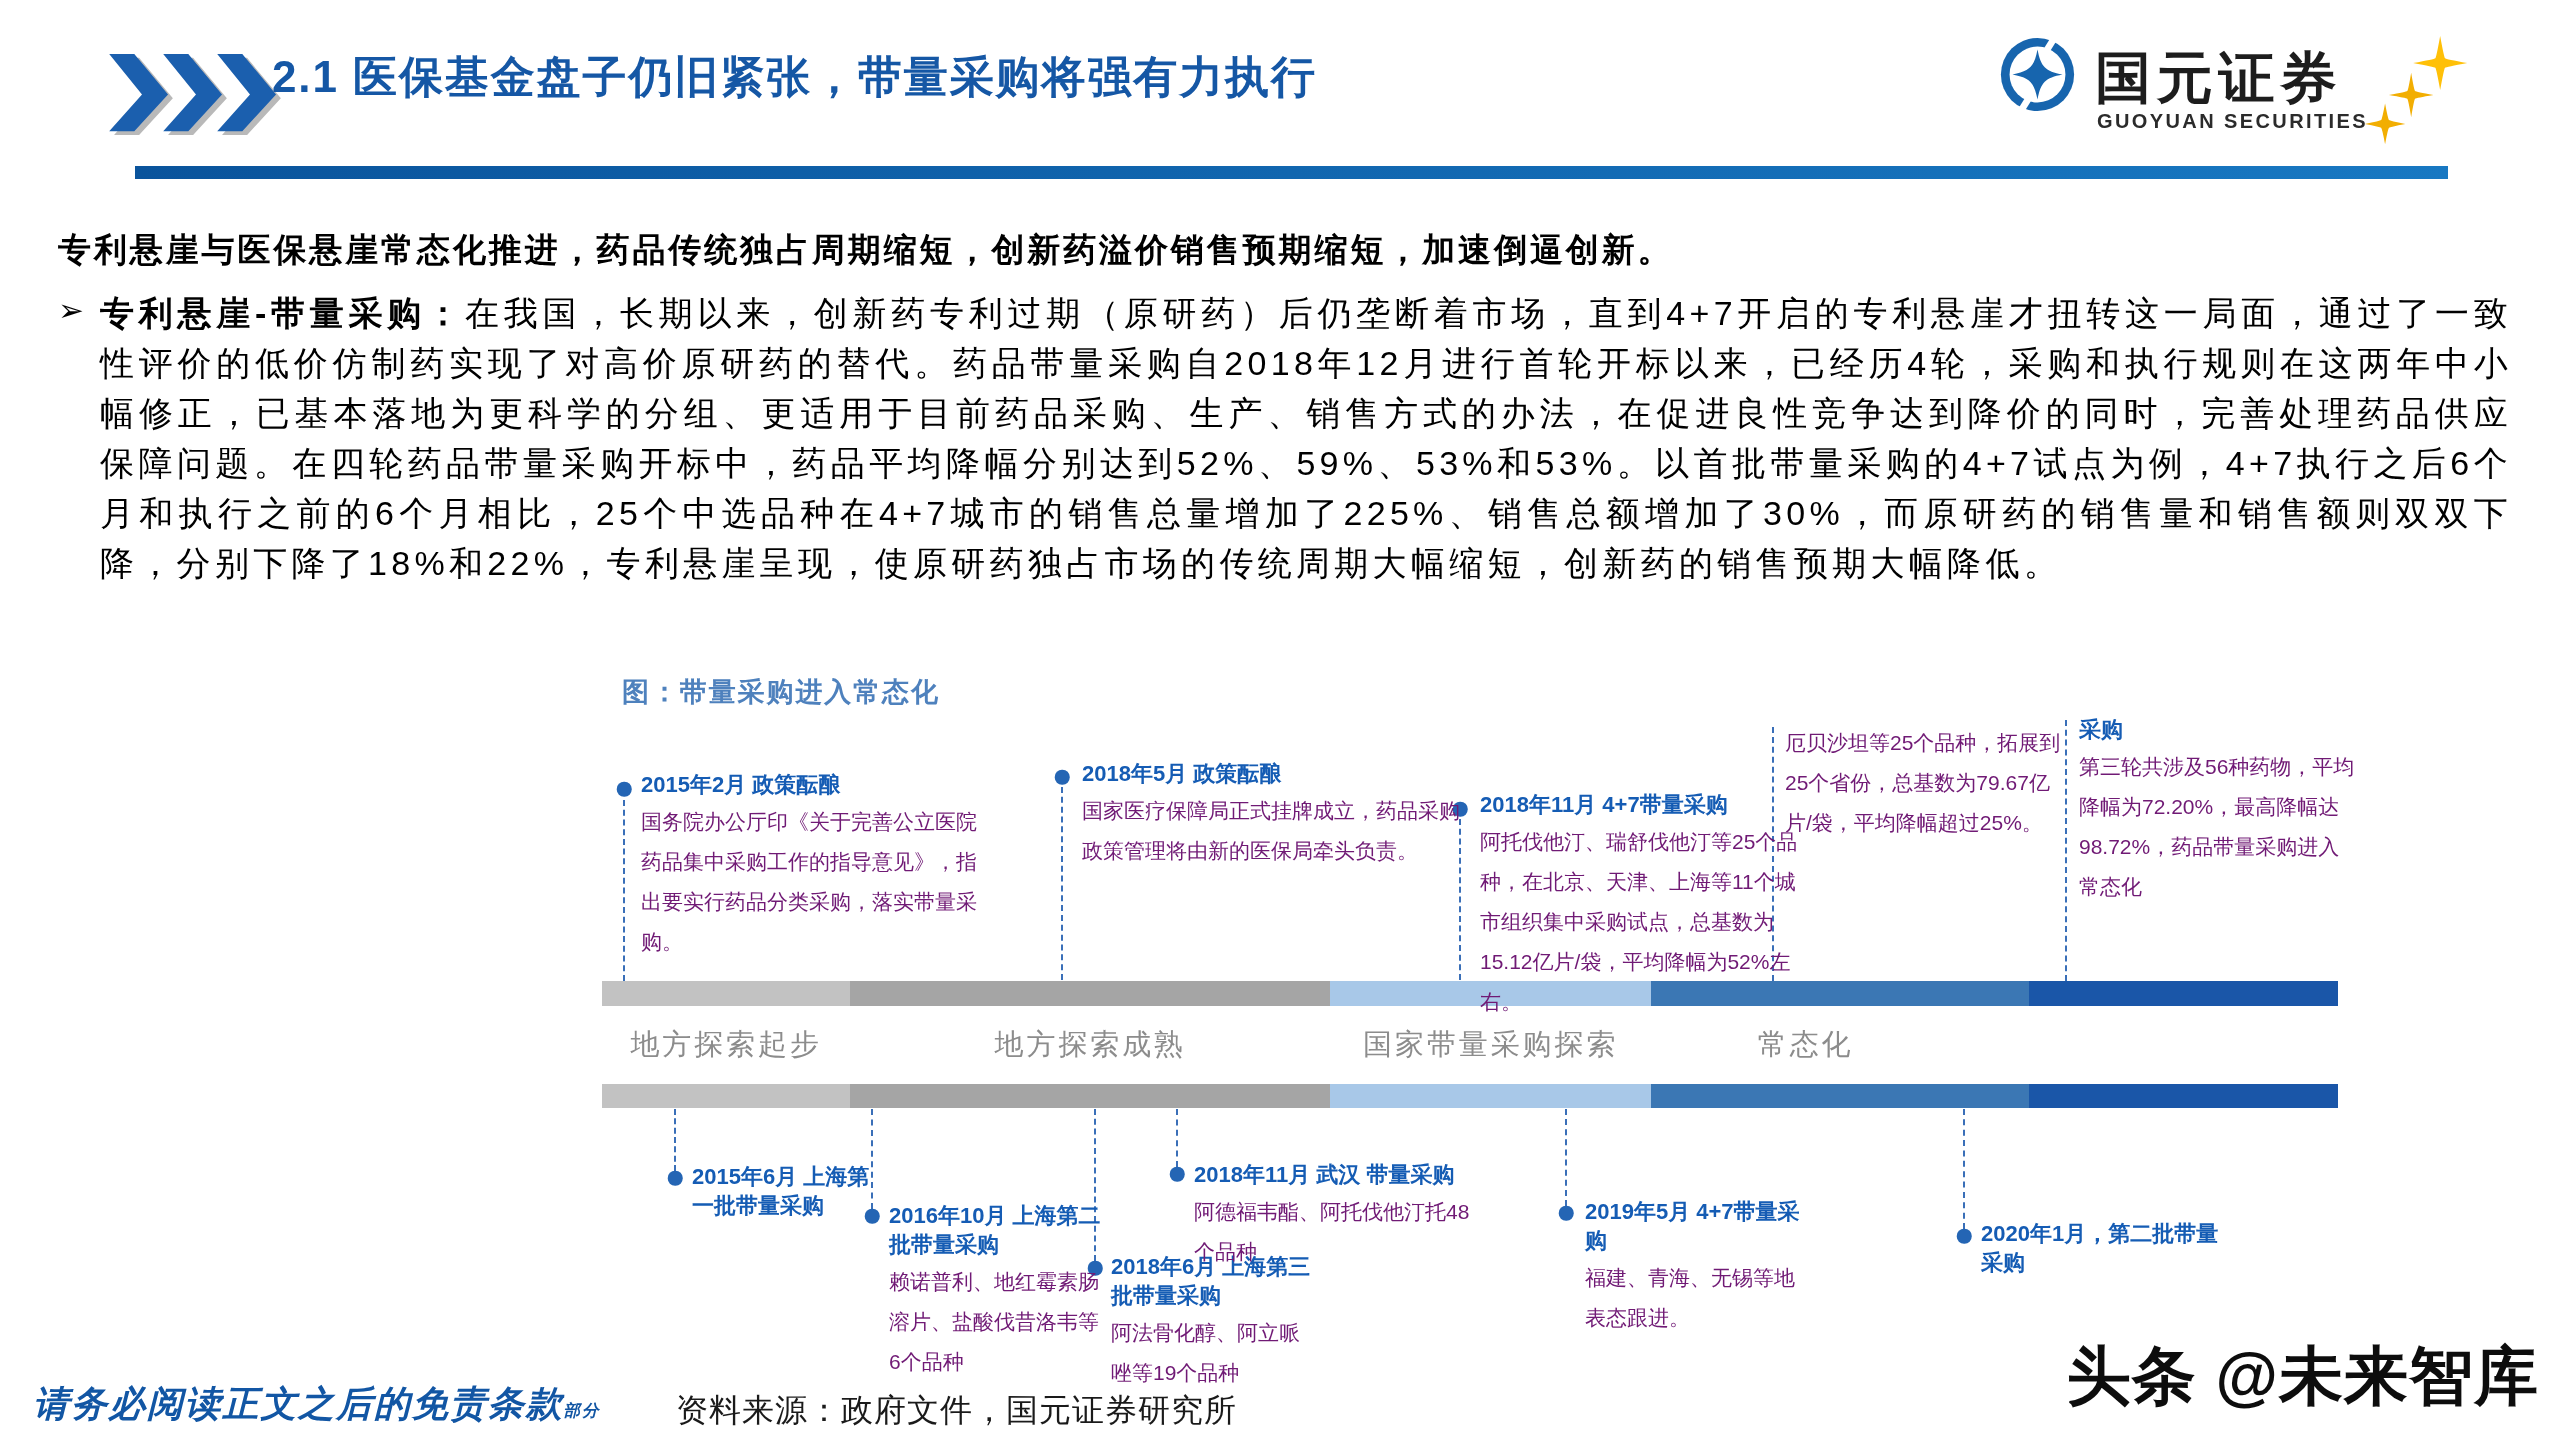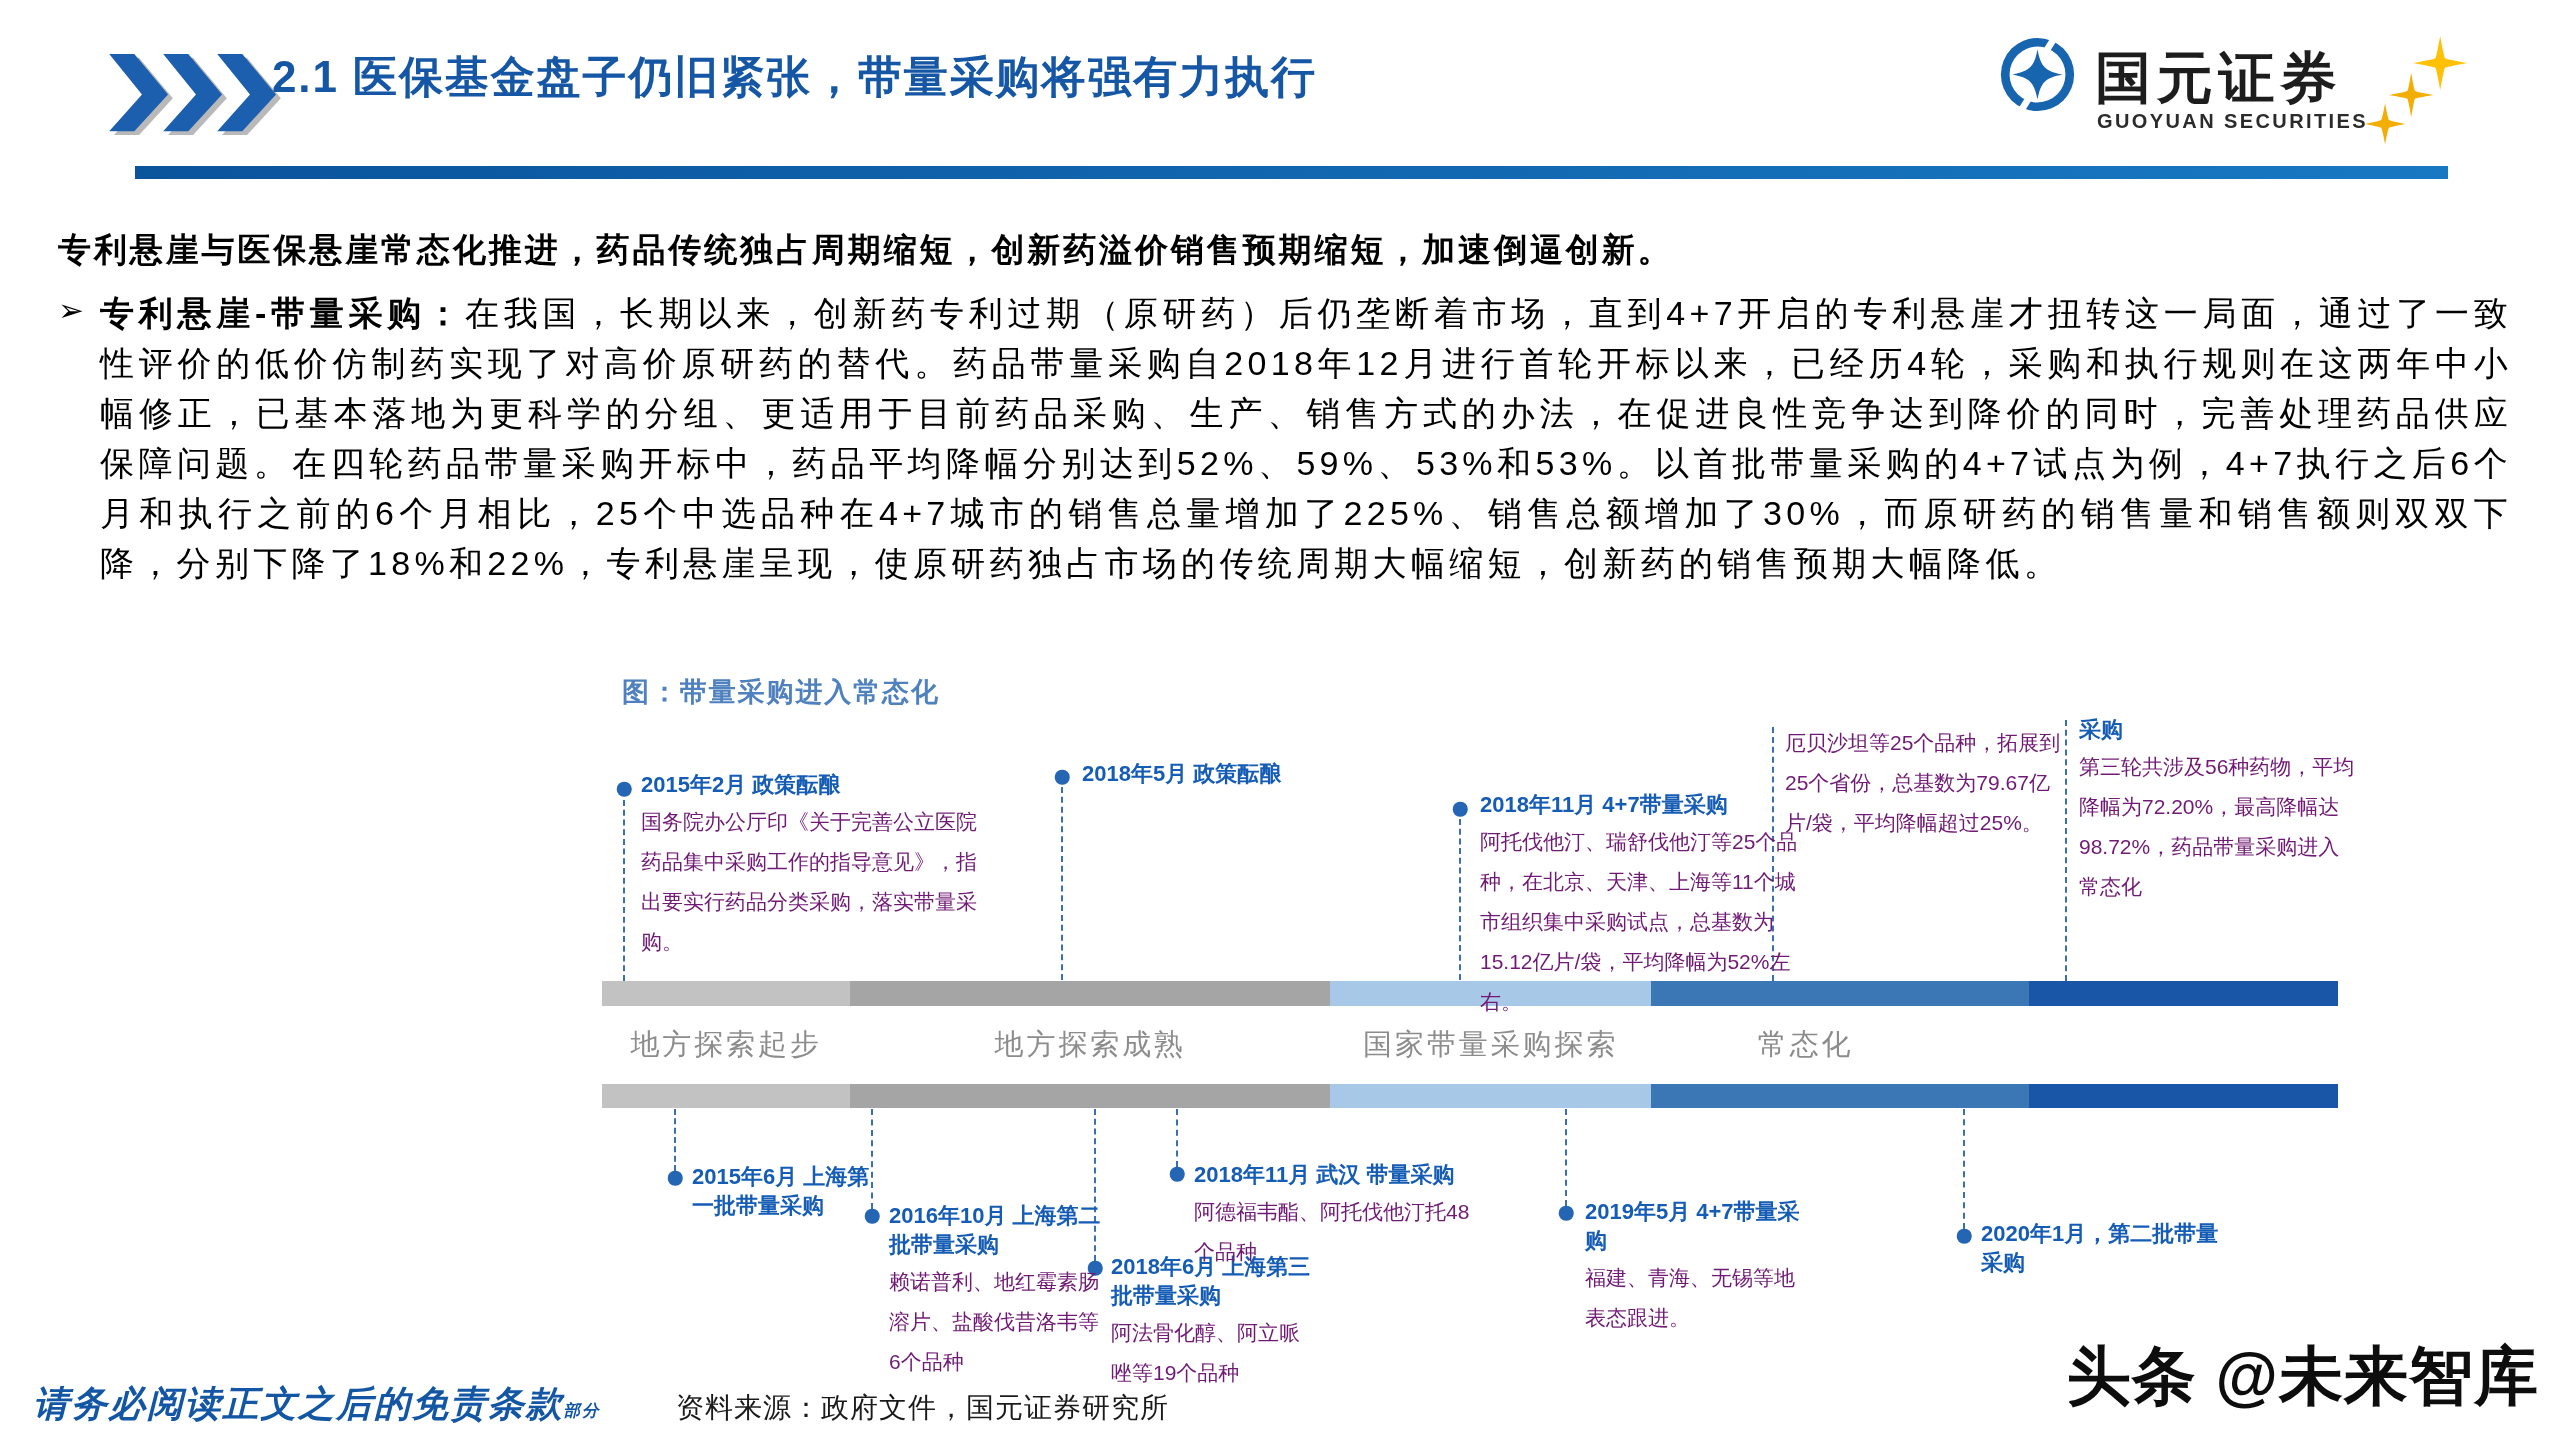--- a/index.html
+++ b/index.html
@@ -32,21 +32,21 @@
   .sw0{width:14.30%;}.sw1{width:27.66%;}.sw2{width:18.47%;}.sw3{width:21.76%;}.sw4{width:17.81%;}
 
   .ev{position:absolute;}
   .ev-title{font-size:22px;line-height:29px;font-weight:bold;color:#155CB4;}
   .ev-body{font-size:21px;line-height:40px;color:#701a75;margin-top:2.9px;}
   .dot{position:absolute;width:14.5px;height:14.5px;border-radius:50%;
        background:#2465B4;transform:translate(-50%,-50%);}
   .conn{position:absolute;width:0;border-left:2.9px dashed #3A6FB8;transform:translateX(-1px);}
 
   
-  .src{left:676px;top:1389px;font-size:28px;color:#1a1a1a;letter-spacing:1px;}
+  .src{left:676px;top:1389px;font-size:32px;color:#1a1a1a;letter-spacing:1px;}
   .disclaimer{left:33px;top:1380px;font-size:36px;font-weight:bold;font-style:italic;
               color:#1256A4;letter-spacing:1.9px;}
   .disclaimer .tail{font-size:16.4px;}
   .watermark{right:37px;top:1333px;font-size:64px;font-weight:bold;color:#0d0d0d;letter-spacing:1px;}
 </style>
 </head>
 <body>
 
 <svg class="abs" style="left:109px;top:54px;" width="174" height="81" viewBox="0 0 180 84">
   <g fill="#b9b9b9">
@@ -122,20 +122,21 @@
 <div class="dot" style="left:624px;top:789px;"></div>
 <div class="dot" style="left:1062px;top:777px;"></div>
 <div class="dot" style="left:1460px;top:809px;"></div>
 
 <div class="ev" style="left:641px;top:770px;width:340px;">
   <div class="ev-title">2015年2月  政策酝酿</div>
   <div class="ev-body">国务院办公厅印《关于完善公立医院药品集中采购工作的指导意见》，指出要实行药品分类采购，落实带量采购。</div>
 </div>
 <div class="ev" style="left:1082px;top:759px;width:379px;">
   <div class="ev-title">2018年5月  政策酝酿</div>
+  <div class="ev-body">国家医疗保障局正式挂牌成立，药品采购政策管理将由新的医保局牵头负责。</div>
 </div>
 <div class="ev" style="left:1480px;top:790px;width:325px;">
   <div class="ev-title">2018年11月  4+7带量采购</div>
   <div class="ev-body">阿托伐他汀、瑞舒伐他汀等25个品种，在北京、天津、上海等11个城市组织集中采购试点，总基数为15.12亿片/袋，平均降幅为52%左右。</div>
 </div>
 <div class="ev" style="left:1785px;top:723px;width:290px;">
   <div class="ev-body" style="margin-top:0;">厄贝沙坦等25个品种，拓展到25个省份，总基数为79.67亿片/袋，平均降幅超过25%。</div>
 </div>
 <div class="ev" style="left:2079px;top:715px;width:276px;">
   <div class="ev-title">采购</div>

